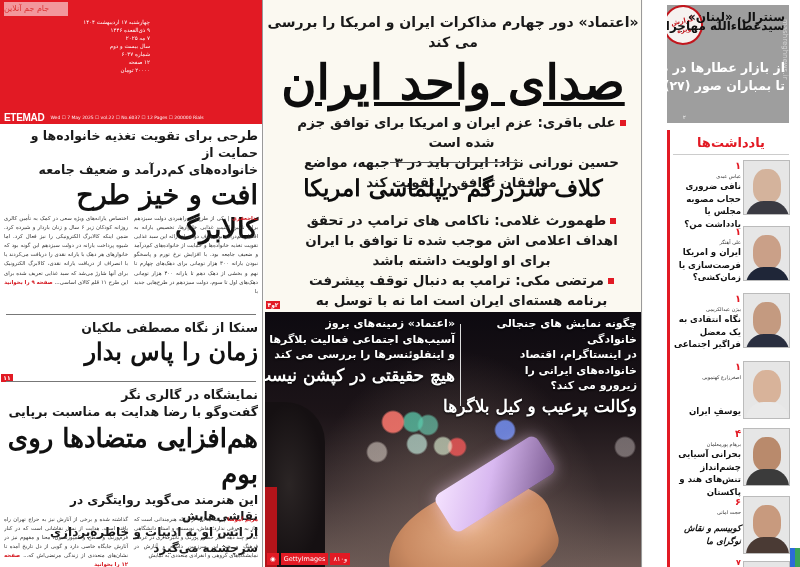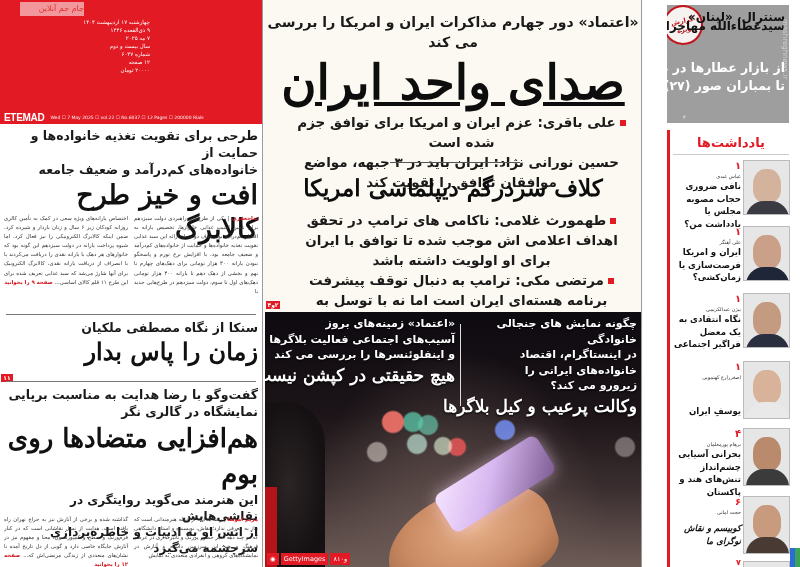--- a/index.html
+++ b/index.html
@@ -7,21 +7,21 @@
     body { font-family: "DejaVu Sans", sans-serif; color: #1a1a1a; position: relative; direction: rtl; }
     .page { position: absolute; left: 0; top: 0; width: 800px; height: 567px; background: #fbfaf6; }
 
     
     .left-col { position: absolute; left: 0; top: 0; width: 262px; height: 567px; background: #fff; }
     .masthead { position: absolute; left: 0; top: 0; width: 262px; height: 118px; background: #e21a24; overflow: hidden; }
     .logo { position: absolute; right: 8px; top: 0px; font-family: "DejaVu Serif", serif; font-weight: bold; font-size: 92px; line-height: 112px; color: #fff;
             -webkit-text-stroke: 3px #1a1a1a; letter-spacing: -4px; direction: rtl; }
     .mast-info { position: absolute; left: 70px; top: 18px; width: 80px; font-size: 5.5px; line-height: 8px; color: #fff; text-align: right; direction: rtl; }
     .mast-info div { white-space: nowrap; }
-    .watermark-tl { position: absolute; left: 20px; top: 2px; width: 64px; height: 14px; background: rgba(255,255,255,0.55); color: #d33; font-size: 8px; line-height: 14px; text-align: right; }
+    .watermark-tl { position: absolute; left: 4px; top: 2px; width: 64px; height: 14px; background: rgba(255,255,255,0.55); color: #d33; font-size: 8px; line-height: 14px; text-align: left; }
     .mast-bar { position: absolute; left: 0; top: 110px; width: 262px; height: 14px; background: #e21a24; color: #fff; direction: ltr; display: flex; align-items: center; padding-left: 4px; }
     .mast-bar .brand-en { font-family: "Liberation Sans", sans-serif; font-weight: bold; font-size: 10px; letter-spacing: -0.3px; margin-right: 6px; }
     .mast-bar .meta { font-size: 4.5px; white-space: nowrap; opacity: .95; }
 
     .l-block { position: absolute; left: 4px; width: 254px; direction: rtl; }
     .l-kicker { font-weight: bold; font-size: 12.5px; line-height: 17px; color: #1a1a1a; }
     .l-head { font-family: "DejaVu Serif", serif; font-weight: bold; font-size: 27px; line-height: 34px; color: #111; letter-spacing: -0.5px; }
     .body-cols { position: absolute; left: 4px; width: 254px; display: flex; flex-direction: row; gap: 6px; direction: rtl; }
     .body-col { flex: 1; font-size: 5.4px; line-height: 9.1px; color: #333; text-align: justify; }
     .byline { color: #d4141c; font-weight: bold; }
@@ -130,22 +130,22 @@
     <div class="hr" style="top:314px;"></div>
 
     <div class="l-block" style="top:319px;">
       <div class="l-kicker">سنکا از نگاه مصطفی ملکیان</div>
       <div class="l-head" style="font-size:24px; line-height:32px;">زمان را پاس بدار</div>
     </div>
     <div class="page-tag" style="left:1px; top:374px;">۱۱</div>
     <div class="hr" style="top:381px;"></div>
 
     <div class="l-block" style="top:386px;">
+      <div class="l-kicker">نمایشگاه در گالری نگر</div>
       <div class="l-kicker">گفت‌وگو با رضا هدایت به مناسبت برپایی</div>
-      <div class="l-kicker">نمایشگاه در گالری نگر</div>
       <div class="l-head" style="font-size:26px; line-height:36px;">هم‌افزایی متضادها روی بوم</div>
       <div class="l-kicker" style="font-size:12px; line-height:16px;">این هنرمند می‌گوید روایتگری در نقاشی‌هایش</div>
       <div class="l-kicker" style="font-size:12px; line-height:16px;">از انس او به ادبیات و خاطره‌پردازی سرچشمه می‌گیرد</div>
     </div>
     <div class="body-cols" style="top:515px; height:52px; overflow:hidden;">
       <div class="body-col">
         <span class="byline">مریم آموسا</span>
         <span> | </span>
         <span>رضا هدایت از جمله هنرمندانی است که نیاز به معرفی ندارد؛ نقاش، نویسنده و استاد دانشگاهی که در چند دهه اخیر حضور پررنگ و تأثیرگذاری در عرصه فرهنگ و هنر این سرزمین داشته و آثارش در نمایشگاه‌های گروهی و انفرادی متعددی به نمایش</span>
       </div>

